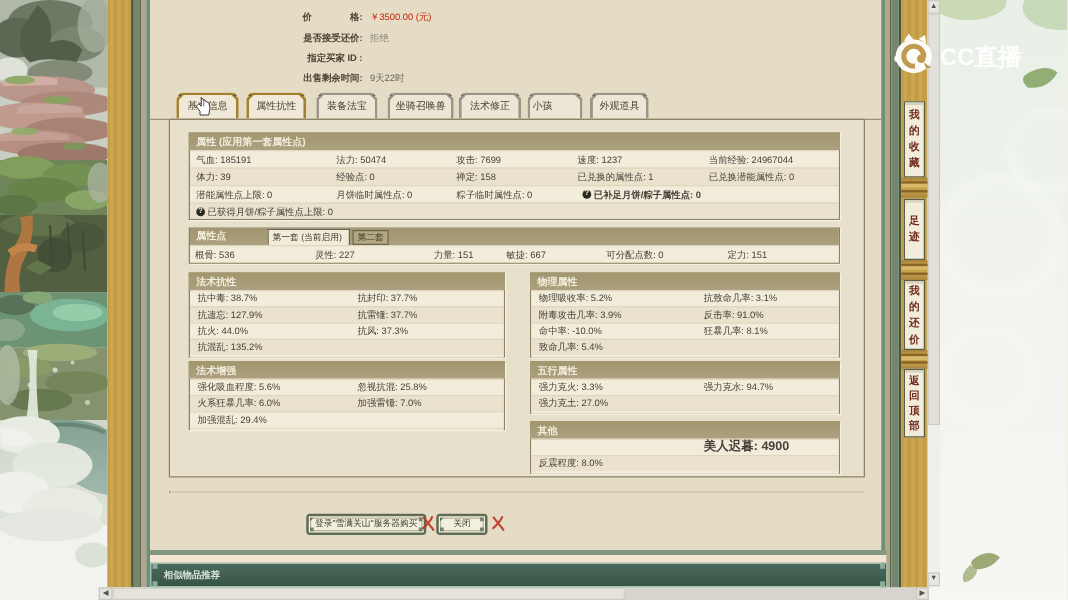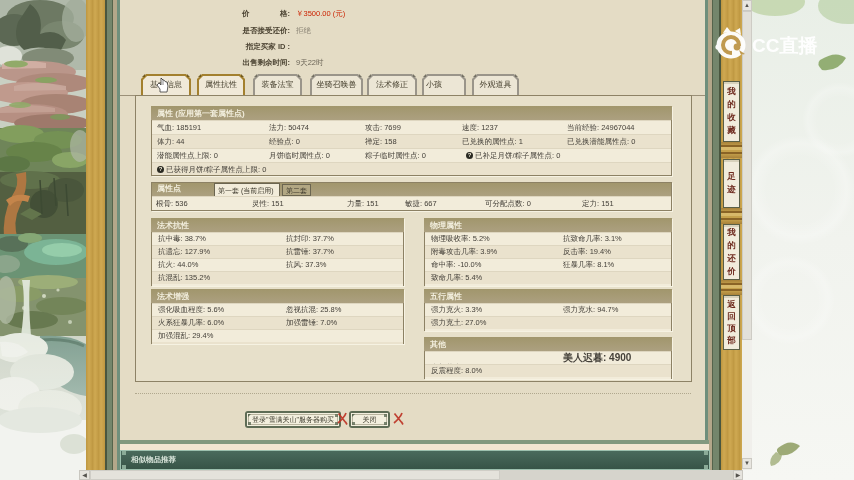--- a/index.html
+++ b/index.html
@@ -183,42 +183,42 @@
 <div style="position:absolute;left:157px;top:108px;width:513px;height:11px;font-size:8px;line-height:11px;color:#f2eedd;font-weight:bold;white-space:nowrap;">属性 (应用第一套属性点)</div>
 <div style="position:absolute;left:152px;top:120px;width:519px;height:14px;background:#f2ecda;border-top:1px solid #ded6c0;"></div>
 <div style="position:absolute;left:152px;top:134px;width:519px;height:14px;background:#eae2cd;border-top:1px solid #ded6c0;"></div>
 <div style="position:absolute;left:152px;top:148px;width:519px;height:14px;background:#f2ecda;border-top:1px solid #ded6c0;"></div>
 <div style="position:absolute;left:152px;top:162px;width:519px;height:13px;background:#eae2cd;border-top:1px solid #ded6c0;"></div>
 <div style="position:absolute;left:157px;top:123px;font-size:7.5px;line-height:10px;color:#45413a;font-weight:normal;white-space:nowrap;">气血: 185191</div>
 <div style="position:absolute;left:269px;top:123px;font-size:7.5px;line-height:10px;color:#45413a;font-weight:normal;white-space:nowrap;">法力: 50474</div>
 <div style="position:absolute;left:365px;top:123px;font-size:7.5px;line-height:10px;color:#45413a;font-weight:normal;white-space:nowrap;">攻击: 7699</div>
 <div style="position:absolute;left:462px;top:123px;font-size:7.5px;line-height:10px;color:#45413a;font-weight:normal;white-space:nowrap;">速度: 1237</div>
 <div style="position:absolute;left:567px;top:123px;font-size:7.5px;line-height:10px;color:#45413a;font-weight:normal;white-space:nowrap;">当前经验: 24967044</div>
-<div style="position:absolute;left:157px;top:137px;font-size:7.5px;line-height:10px;color:#45413a;font-weight:normal;white-space:nowrap;">体力: 44</div>
+<div style="position:absolute;left:157px;top:137px;font-size:7.5px;line-height:10px;color:#45413a;font-weight:normal;white-space:nowrap;">体力: 39</div>
 <div style="position:absolute;left:269px;top:137px;font-size:7.5px;line-height:10px;color:#45413a;font-weight:normal;white-space:nowrap;">经验点: 0</div>
 <div style="position:absolute;left:365px;top:137px;font-size:7.5px;line-height:10px;color:#45413a;font-weight:normal;white-space:nowrap;">禅定: 158</div>
 <div style="position:absolute;left:462px;top:137px;font-size:7.5px;line-height:10px;color:#45413a;font-weight:normal;white-space:nowrap;">已兑换的属性点: 1</div>
 <div style="position:absolute;left:567px;top:137px;font-size:7.5px;line-height:10px;color:#45413a;font-weight:normal;white-space:nowrap;">已兑换潜能属性点: 0</div>
 <div style="position:absolute;left:157px;top:151px;font-size:7.5px;line-height:10px;color:#45413a;font-weight:normal;white-space:nowrap;">潜能属性点上限: 0</div>
 <div style="position:absolute;left:269px;top:151px;font-size:7.5px;line-height:10px;color:#45413a;font-weight:normal;white-space:nowrap;">月饼临时属性点: 0</div>
 <div style="position:absolute;left:365px;top:151px;font-size:7.5px;line-height:10px;color:#45413a;font-weight:normal;white-space:nowrap;">粽子临时属性点: 0</div>
 <div class="qm" style="left:466px;top:152px;">?</div>
-<div style="position:absolute;left:475px;top:151px;font-size:7.5px;line-height:10px;color:#45413a;font-weight:normal;white-space:nowrap;">已补足月饼/粽子属性点: 0</div>
+<div style="position:absolute;left:475px;top:151px;font-size:7.5px;line-height:10px;color:#45413a;font-weight:bold;white-space:nowrap;">已补足月饼/粽子属性点: 0</div>
 <div class="qm" style="left:157px;top:166px;">?</div>
 <div style="position:absolute;left:166px;top:165px;font-size:7.5px;line-height:10px;color:#45413a;font-weight:normal;white-space:nowrap;">已获得月饼/粽子属性点上限: 0</div>
 <div style="position:absolute;left:151px;top:182px;width:521px;height:29px;border:1px solid #8c8164;box-shadow:1px 1px 0 #f6f2e2;"></div>
 <div style="position:absolute;left:152px;top:183px;width:519px;height:13px;background:linear-gradient(180deg,#a1966c,#aca080);"></div>
 <div style="position:absolute;left:157px;top:184px;font-size:8px;line-height:10px;color:#f2eedd;font-weight:bold;white-space:nowrap;">属性点</div>
 <div style="position:absolute;left:214px;top:183px;width:66px;height:14px;background:#f2ecda;border:1px solid #6b6550;border-bottom:none;"></div>
 <div style="position:absolute;left:218px;top:186px;font-size:7px;line-height:9px;color:#3b372b;font-weight:normal;white-space:nowrap;">第一套 (当前启用)</div>
 <div style="position:absolute;left:282px;top:184px;width:29px;height:12px;background:#b2a783;border:1px solid #6b6550;"></div>
 <div style="position:absolute;left:286px;top:186px;font-size:7px;line-height:9px;color:#3b372b;font-weight:normal;white-space:nowrap;">第二套</div>
 <div style="position:absolute;left:152px;top:196px;width:519px;height:14px;background:#f2ecda;border-top:1px solid #ded6c0;"></div>
 <div style="position:absolute;left:156px;top:199px;font-size:7.5px;line-height:10px;color:#45413a;font-weight:normal;white-space:nowrap;">根骨: 536</div>
-<div style="position:absolute;left:252px;top:199px;font-size:7.5px;line-height:10px;color:#45413a;font-weight:normal;white-space:nowrap;">灵性: 151</div>
+<div style="position:absolute;left:252px;top:199px;font-size:7.5px;line-height:10px;color:#45413a;font-weight:normal;white-space:nowrap;">灵性: 227</div>
 <div style="position:absolute;left:347px;top:199px;font-size:7.5px;line-height:10px;color:#45413a;font-weight:normal;white-space:nowrap;">力量: 151</div>
 <div style="position:absolute;left:405px;top:199px;font-size:7.5px;line-height:10px;color:#45413a;font-weight:normal;white-space:nowrap;">敏捷: 667</div>
 <div style="position:absolute;left:485px;top:199px;font-size:7.5px;line-height:10px;color:#45413a;font-weight:normal;white-space:nowrap;">可分配点数: 0</div>
 <div style="position:absolute;left:582px;top:199px;font-size:7.5px;line-height:10px;color:#45413a;font-weight:normal;white-space:nowrap;">定力: 151</div>
 <div style="position:absolute;left:151px;top:218px;width:253px;height:68px;border:1px solid #8c8164;box-shadow:1px 1px 0 #f6f2e2;"></div>
 <div style="position:absolute;left:151px;top:218px;width:253px;height:14px;background:linear-gradient(180deg,#a1966c,#aca080);"></div>
 <div style="position:absolute;left:157px;top:220px;width:245px;height:11px;font-size:8px;line-height:11px;color:#f2eedd;font-weight:bold;white-space:nowrap;">法术抗性</div>
 <div style="position:absolute;left:152px;top:232px;width:251px;height:13px;background:#f2ecda;border-top:1px solid #ded6c0;"></div>
 <div style="position:absolute;left:158px;top:234px;font-size:7.5px;line-height:10px;color:#45413a;font-weight:normal;white-space:nowrap;">抗中毒: 38.7%</div>
 <div style="position:absolute;left:286px;top:234px;font-size:7.5px;line-height:10px;color:#45413a;font-weight:normal;white-space:nowrap;">抗封印: 37.7%</div>
@@ -244,21 +244,21 @@
 <div style="position:absolute;left:158px;top:331px;font-size:7.5px;line-height:10px;color:#45413a;font-weight:normal;white-space:nowrap;">加强混乱: 29.4%</div>
 <div style="position:absolute;left:152px;top:342px;width:251px;height:2px;background:#eae2cd;"></div>
 <div style="position:absolute;left:424px;top:218px;width:248px;height:68px;border:1px solid #8c8164;box-shadow:1px 1px 0 #f6f2e2;"></div>
 <div style="position:absolute;left:424px;top:218px;width:248px;height:14px;background:linear-gradient(180deg,#a1966c,#aca080);"></div>
 <div style="position:absolute;left:430px;top:220px;width:240px;height:11px;font-size:8px;line-height:11px;color:#f2eedd;font-weight:bold;white-space:nowrap;">物理属性</div>
 <div style="position:absolute;left:425px;top:232px;width:246px;height:13px;background:#f2ecda;border-top:1px solid #ded6c0;"></div>
 <div style="position:absolute;left:431px;top:234px;font-size:7.5px;line-height:10px;color:#45413a;font-weight:normal;white-space:nowrap;">物理吸收率: 5.2%</div>
 <div style="position:absolute;left:563px;top:234px;font-size:7.5px;line-height:10px;color:#45413a;font-weight:normal;white-space:nowrap;">抗致命几率: 3.1%</div>
 <div style="position:absolute;left:425px;top:245px;width:246px;height:13px;background:#eae2cd;border-top:1px solid #ded6c0;"></div>
 <div style="position:absolute;left:431px;top:247px;font-size:7.5px;line-height:10px;color:#45413a;font-weight:normal;white-space:nowrap;">附毒攻击几率: 3.9%</div>
-<div style="position:absolute;left:563px;top:247px;font-size:7.5px;line-height:10px;color:#45413a;font-weight:normal;white-space:nowrap;">反击率: 19.4%</div>
+<div style="position:absolute;left:563px;top:247px;font-size:7.5px;line-height:10px;color:#45413a;font-weight:normal;white-space:nowrap;">反击率: 91.0%</div>
 <div style="position:absolute;left:425px;top:258px;width:246px;height:13px;background:#f2ecda;border-top:1px solid #ded6c0;"></div>
 <div style="position:absolute;left:431px;top:260px;font-size:7.5px;line-height:10px;color:#45413a;font-weight:normal;white-space:nowrap;">命中率: -10.0%</div>
 <div style="position:absolute;left:563px;top:260px;font-size:7.5px;line-height:10px;color:#45413a;font-weight:normal;white-space:nowrap;">狂暴几率: 8.1%</div>
 <div style="position:absolute;left:425px;top:271px;width:246px;height:13px;background:#eae2cd;border-top:1px solid #ded6c0;"></div>
 <div style="position:absolute;left:431px;top:273px;font-size:7.5px;line-height:10px;color:#45413a;font-weight:normal;white-space:nowrap;">致命几率: 5.4%</div>
 <div style="position:absolute;left:425px;top:284px;width:246px;height:2px;background:#f2ecda;"></div>
 <div style="position:absolute;left:424px;top:289px;width:248px;height:42px;border:1px solid #8c8164;box-shadow:1px 1px 0 #f6f2e2;"></div>
 <div style="position:absolute;left:424px;top:289px;width:248px;height:14px;background:linear-gradient(180deg,#a1966c,#aca080);"></div>
 <div style="position:absolute;left:430px;top:291px;width:240px;height:11px;font-size:8px;line-height:11px;color:#f2eedd;font-weight:bold;white-space:nowrap;">五行属性</div>
 <div style="position:absolute;left:425px;top:303px;width:246px;height:13px;background:#f2ecda;border-top:1px solid #ded6c0;"></div>

